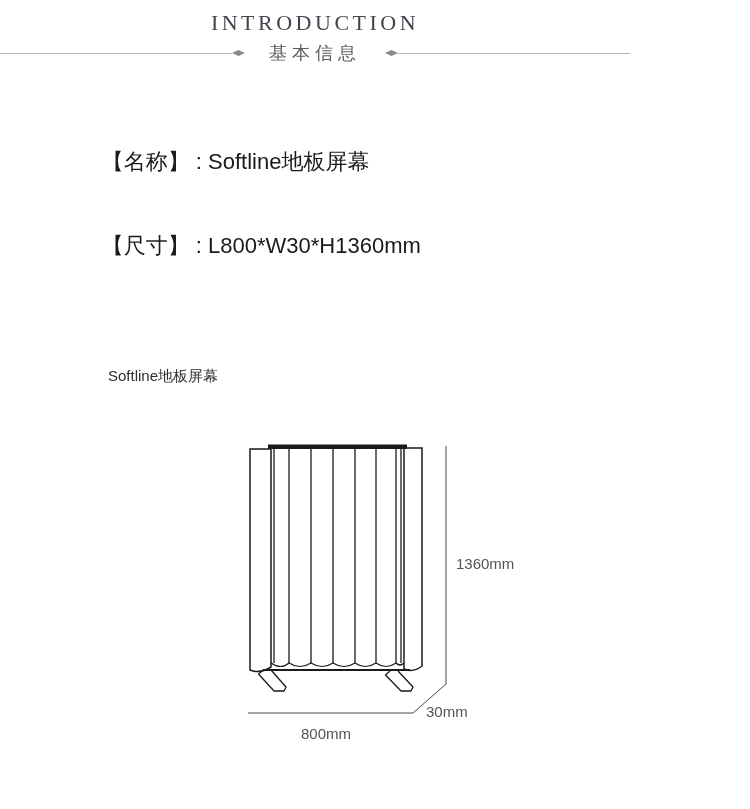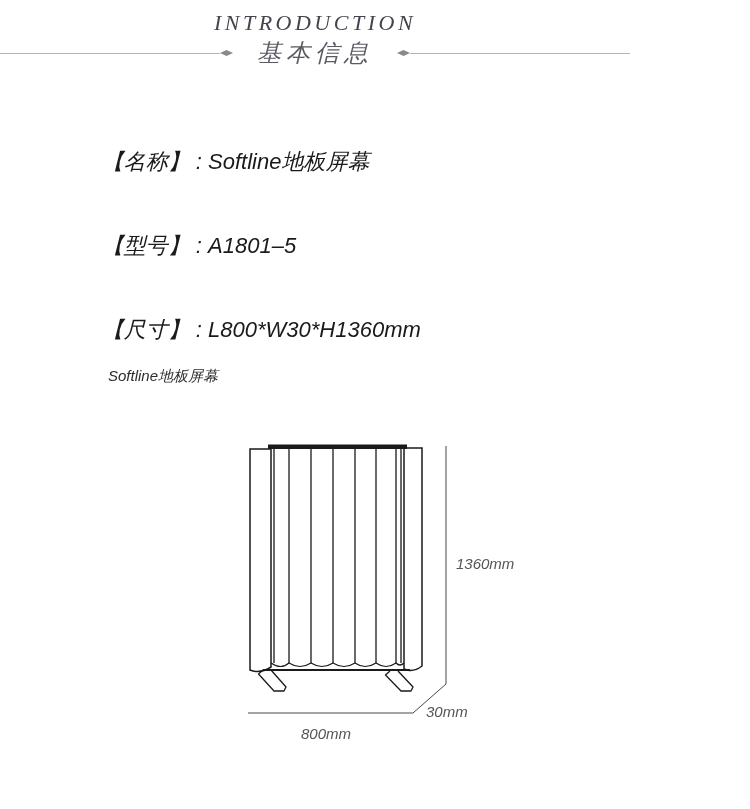--- a/index.html
+++ b/index.html
@@ -19,21 +19,20 @@
   body {
     font-family: "Liberation Sans", "DejaVu Sans", sans-serif;
     color: var(--text-color);
   }
   .page {
     position: relative;
     width: 630px;
     height: 809px;
     background: var(--bg-color);
     overflow: hidden;
-    font-style: italic;
   }
 
   
   .title {
     position: absolute;
     top: 10px;
     left: 0;
     width: 100%;
     text-align: center;
     font-family: "Liberation Serif", "DejaVu Serif", serif;
@@ -59,21 +58,21 @@
   .subheader .diamond {
     flex: 0 0 auto;
     width: 13px;
     height: 6px;
     background: var(--diamond-color);
     clip-path: polygon(0 50%, 50% 0, 100% 50%, 50% 100%);
   }
   .subheader .subtitle {
     flex: 0 0 auto;
     margin: 0 24px;
-    font-size: 24px;
+    font-size: 18px;
     letter-spacing: 5px;
     color: var(--subtitle-color);
   }
 
   
   .specs {
     position: absolute;
     top: 132px;
     left: 65px;
   }
@@ -127,23 +126,20 @@
     <span class="diamond"></span>
     <span class="subtitle">基本信息</span>
     <span class="diamond"></span>
     <span class="rule"></span>
   </div>
 
   <div class="specs">
     <div class="spec-row">
       <span>【名称】</span><span> : </span><span>Softline地板屏幕</span>
     </div>
-    <div class="spec-row">
-      <span>【型号】</span><span> : </span><span>A1801–5</span>
-    </div>
     <div class="spec-row last">
       <span>【尺寸】</span><span> : </span><span>L800*W30*H1360mm</span>
     </div>
   </div>
 
   <div class="caption">Softline地板屏幕</div>
 
   <svg class="drawing" width="320" height="320" viewBox="230 430 320 320" xmlns="http://www.w3.org/2000/svg">
 
     <path class="panel" d="M250 449 H271 V667 Q260 674 250 670 Z"></path>

